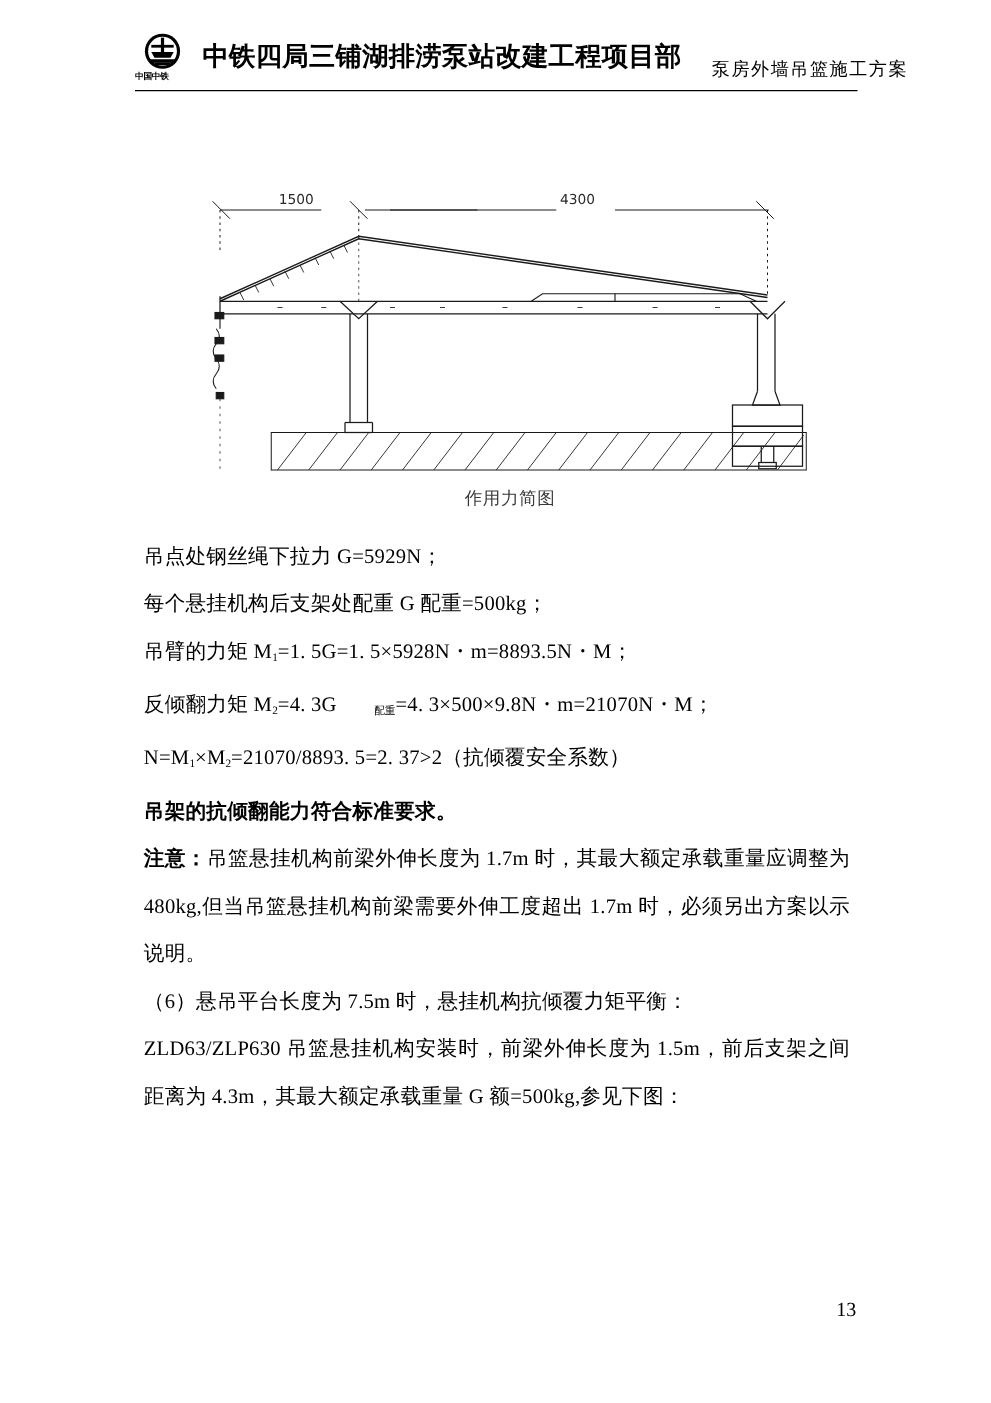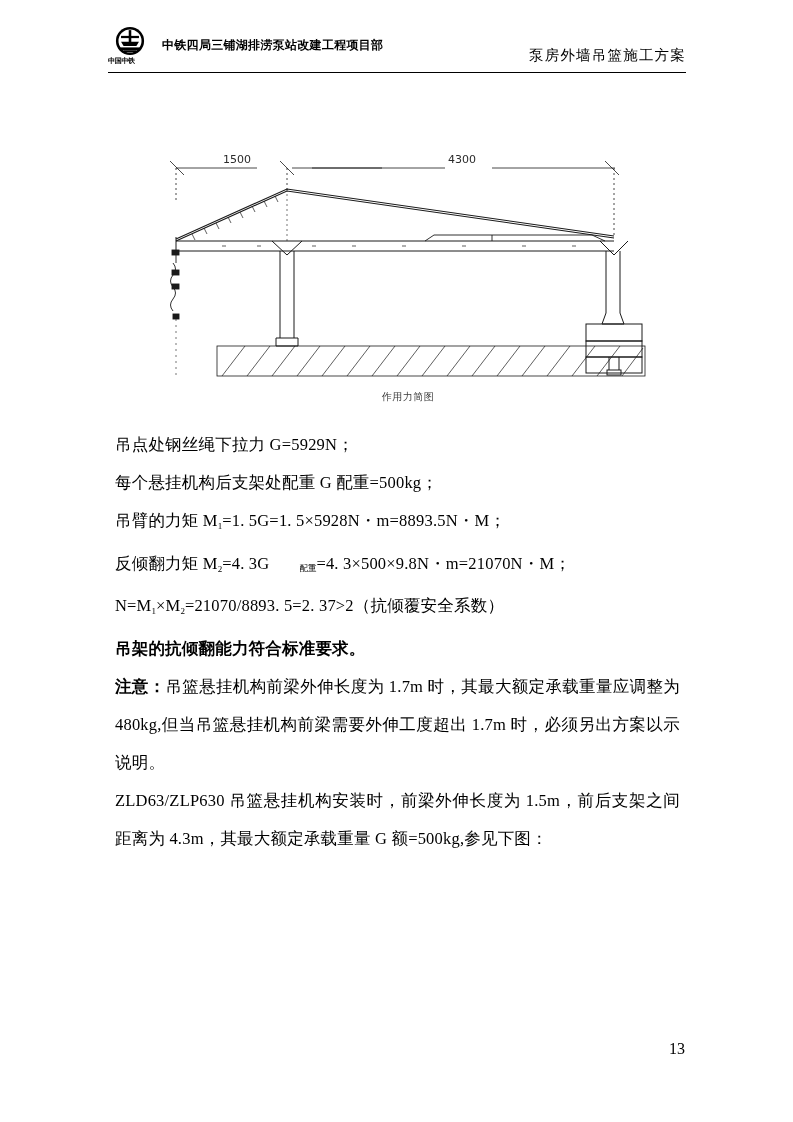--- a/index.html
+++ b/index.html
@@ -60,21 +60,21 @@
     text-align: left;
     font-family: "DejaVu Sans", sans-serif;
     font-size: 7px;
     font-weight: bold;
     letter-spacing: -0.3px;
     color: #000;
     line-height: 8px;
   }
   .org-name {
     font-family: Liberation Sans, sans-serif;
-    font-size: 12px;
+    font-size: 21px;
     font-weight: bold;
     letter-spacing: 0.3px;
     white-space: nowrap;
     padding-bottom: 4px;
   }
   .header-right {
     font-family: "Liberation Serif", "DejaVu Serif", serif;
     font-size: 14.5px;
     letter-spacing: 1.2px;
     white-space: nowrap;
@@ -99,21 +99,21 @@
     height: 282px;
   }
   .figure svg { display: block; }
   .figure-caption {
     position: absolute;
     left: 0;
     top: 252px;
     width: 492px;
     text-align: center;
     font-family: "DejaVu Sans", sans-serif;
-    font-size: 10px;
+    font-size: 14px;
     color: #3a3a3a;
     letter-spacing: 0.5px;
   }
 
   
   .content {
     position: absolute;
     left: 115px;
     top: 426px;
     width: 565px;
@@ -308,19 +308,20 @@
     <p class="para nowrap"><span>吊臂的力矩 M</span><sub class="small">1</sub><span>=1. 5G=1. 5×5928N・m=8893.5N・M；</span></p>
 
     <p class="para nowrap"><span>反倾翻力矩 M</span><sub class="small">2</sub><span>=4. 3G</span><sub class="sub-cn">配重</sub><span>=4. 3×500×9.8N・m=21070N・M；</span></p>
 
     <p class="para nowrap"><span>N=M</span><sub class="small">1</sub><span>×M</span><sub class="small">2</sub><span>=21070/8893. 5=2. 37&gt;2（抗倾覆安全系数）</span></p>
 
     <p class="para bold">吊架的抗倾翻能力符合标准要求。</p>
 
     <p class="para"><span class="lead-bold">注意：</span><span>吊篮悬挂机构前梁外伸长度为 1.7m 时，其最大额定承载重量应调整为 480kg,但当吊篮悬挂机构前梁需要外伸工度超出 1.7m 时，必须另出方案以示说明。</span></p>
 
+    <p class="para">（6）悬吊平台长度为 7.5m 时，悬挂机构抗倾覆力矩平衡：</p>
 
     <p class="para">ZLD63/ZLP630 吊篮悬挂机构安装时，前梁外伸长度为 1.5m，前后支架之间距离为 4.3m，其最大额定承载重量 G 额=500kg,参见下图：</p>
   </div>
 
   <div class="page-number">13</div>
 
 </div>
 
 </body></html>

